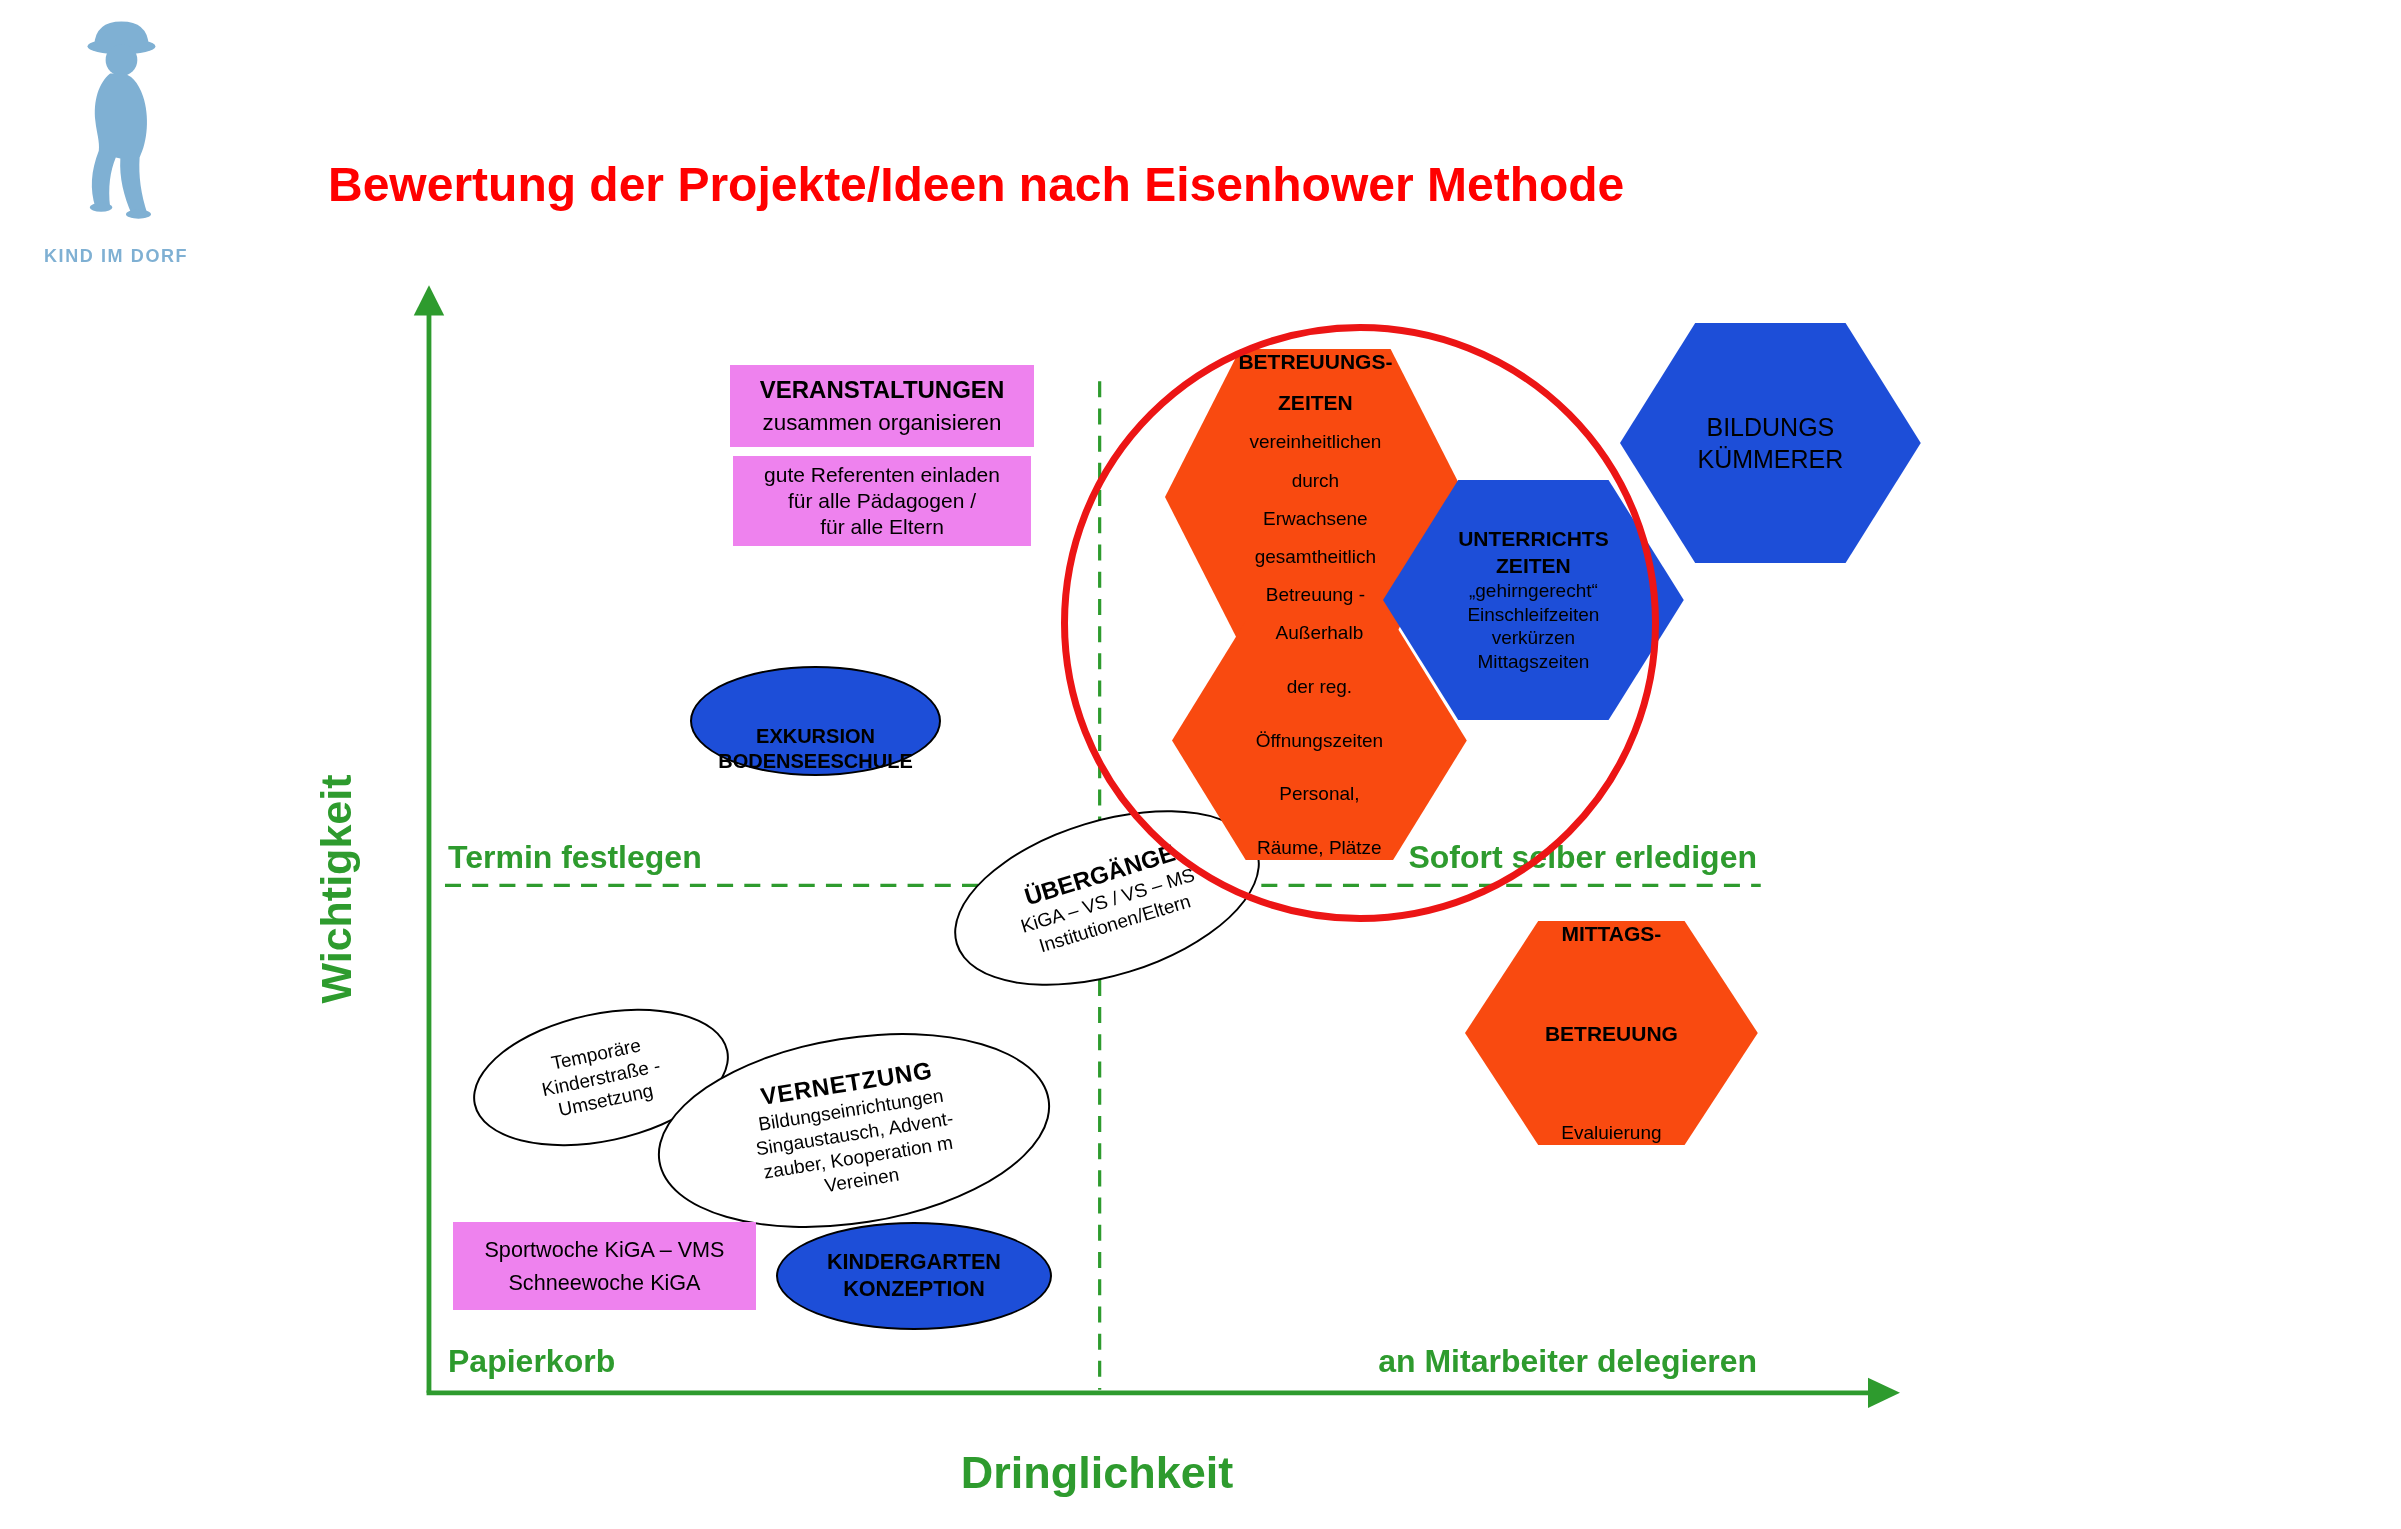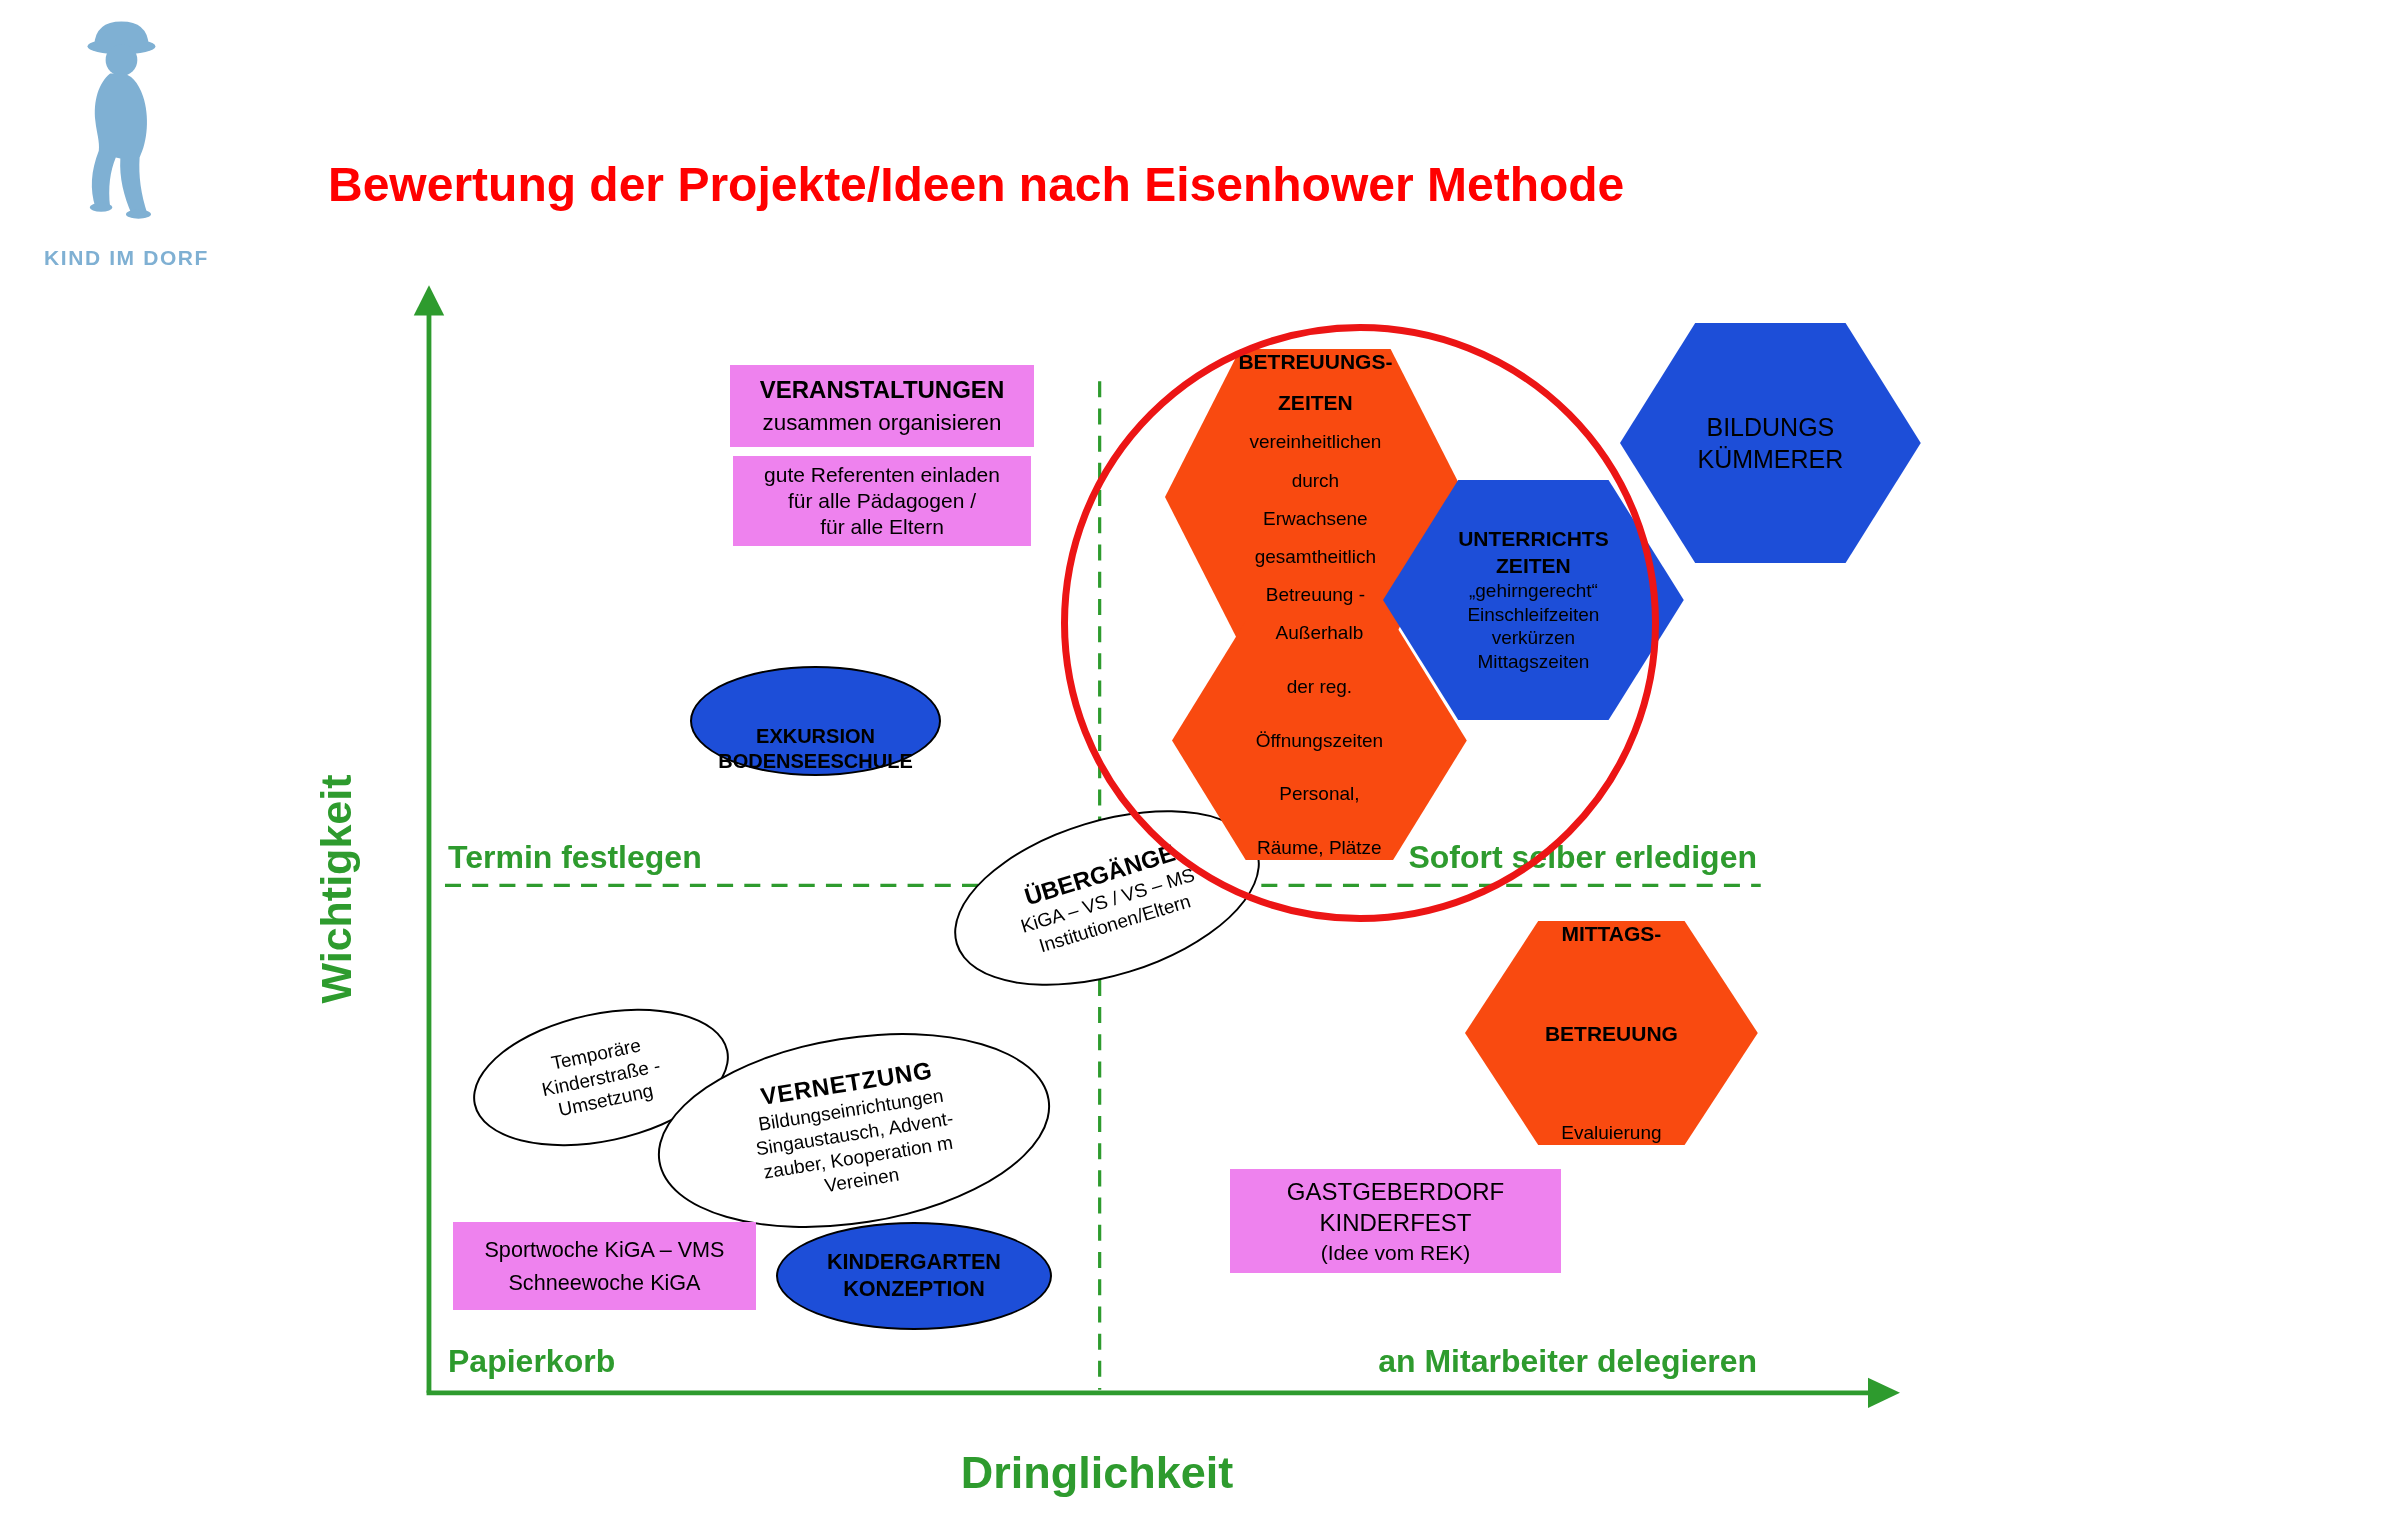--- a/index.html
+++ b/index.html
@@ -2,21 +2,21 @@
 <html style="font-size:12.8px"><head>
 <meta charset="utf-8">
 <style>
   html, body { margin:0; padding:0; background:#ffffff; }
   body { width:2401px; height:1530px; font-family:"Liberation Sans", sans-serif; color:#000; }
   #canvas { position:relative; width:2401px; height:1530px; background:#ffffff; overflow:hidden; }
 
   
   .logo { position:absolute; left:44px; top:14.4px; width:184px; z-index:2; }
   .logo-figure { display:block; margin-left:14.4px; width:136px; height:228px; }
-  .logo-text { margin-top:3.2px; color:#7FB0D3; font-weight:bold; font-size:21px; letter-spacing:1.6px; white-space:nowrap; }
+  .logo-text { margin-top:3.2px; color:#7FB0D3; font-weight:bold; font-size:18px; letter-spacing:1.6px; white-space:nowrap; }
 
   
   .title { position:absolute; left:328px; top:157px; font-size:48px; font-weight:bold; color:#FF0000; white-space:nowrap; z-index:2; }
 
   
   .axes { position:absolute; left:0; top:0; z-index:1; }
 
   .axis-label { position:absolute; color:#2E9B2E; font-weight:bold; z-index:2; white-space:nowrap; }
   .axis-label.y { left:336px; top:889px; font-size:43px; transform:translate(-50%,-50%) rotate(-90deg); }
   .axis-label.x { left:1097px; top:1473px; font-size:45px; transform:translate(-50%,-50%); }
@@ -149,25 +149,20 @@
       <div class="line">BILDUNGS</div>
       <div class="line">KÜMMERER</div>
     </div>
   <div class="red-circle"></div>
 
   <div class="shape hex orange" id="s-mittag">
       <div class="line">MITTAGS-</div>
       <div class="line">BETREUUNG</div>
       <div class="line">Evaluierung</div>
     </div>
-  <div class="shape pink" id="s-gastgeber">
-      <div class="line">GASTGEBERDORF</div>
-      <div class="line">KINDERFEST</div>
-      <div class="line">(Idee vom REK)</div>
-    </div>
 
   <div class="shape ellipse white" id="s-temporaere">
       <div class="line">Temporäre</div>
       <div class="line">Kinderstraße -</div>
       <div class="line">Umsetzung</div>
     </div>
   <div class="shape ellipse white" id="s-vernetzung">
       <div class="line">VERNETZUNG</div>
       <div class="line">Bildungseinrichtungen</div>
       <div class="line">Singaustausch, Advent-</div>

